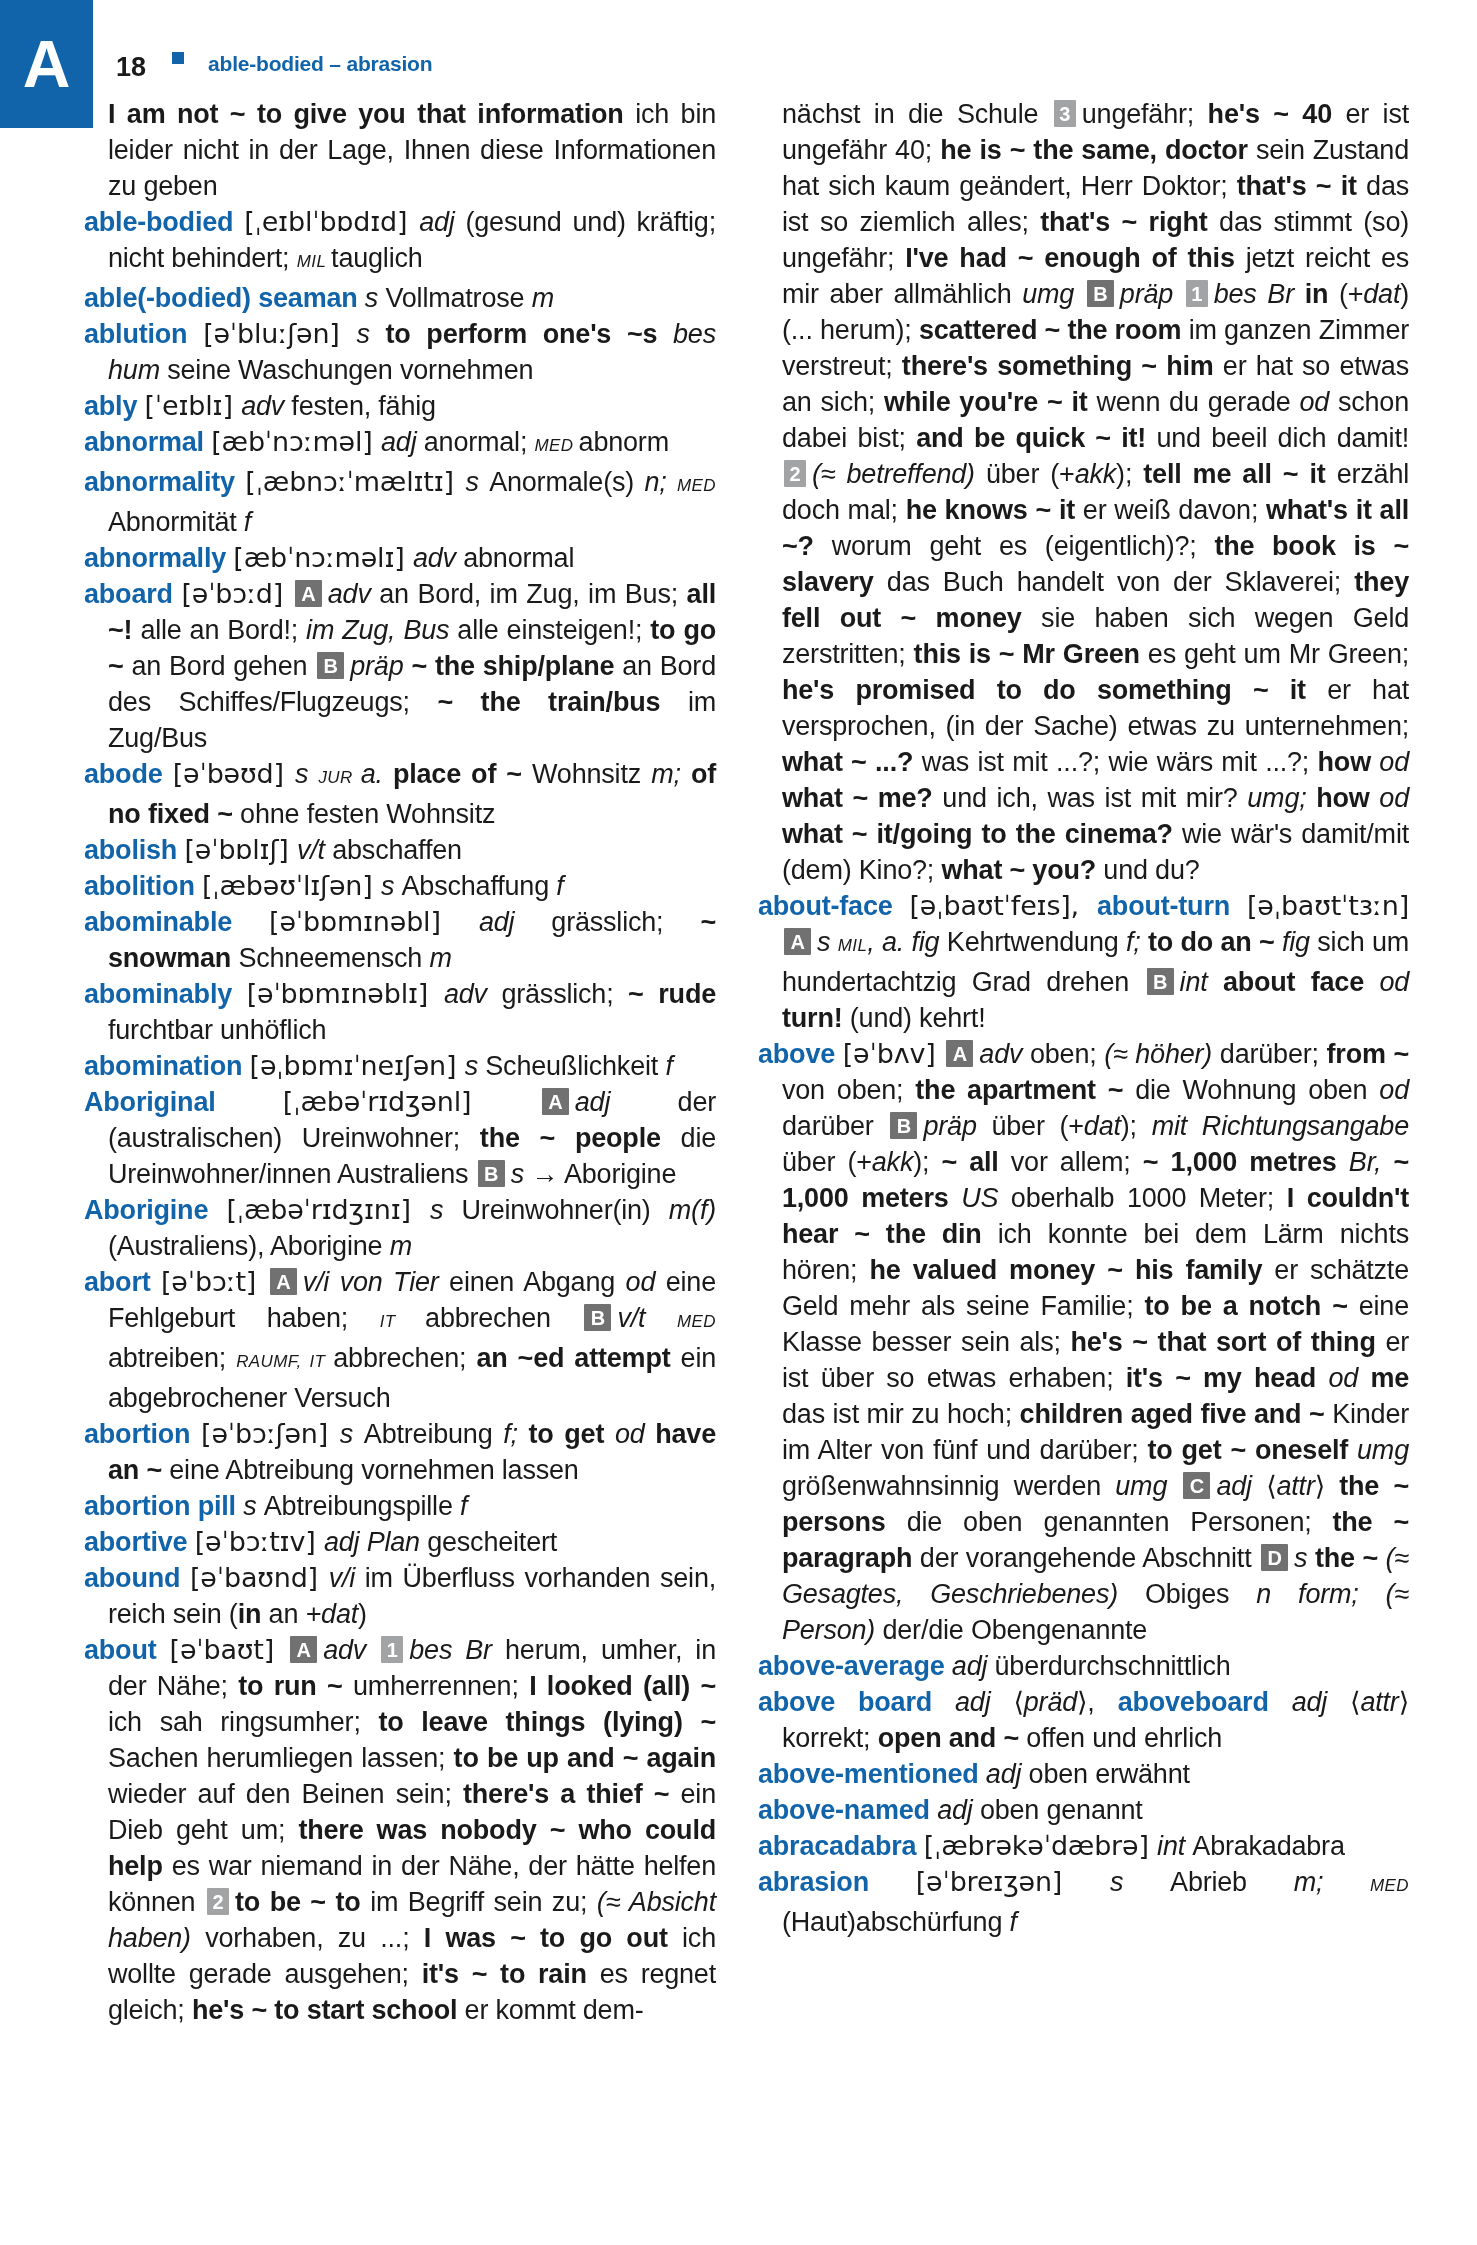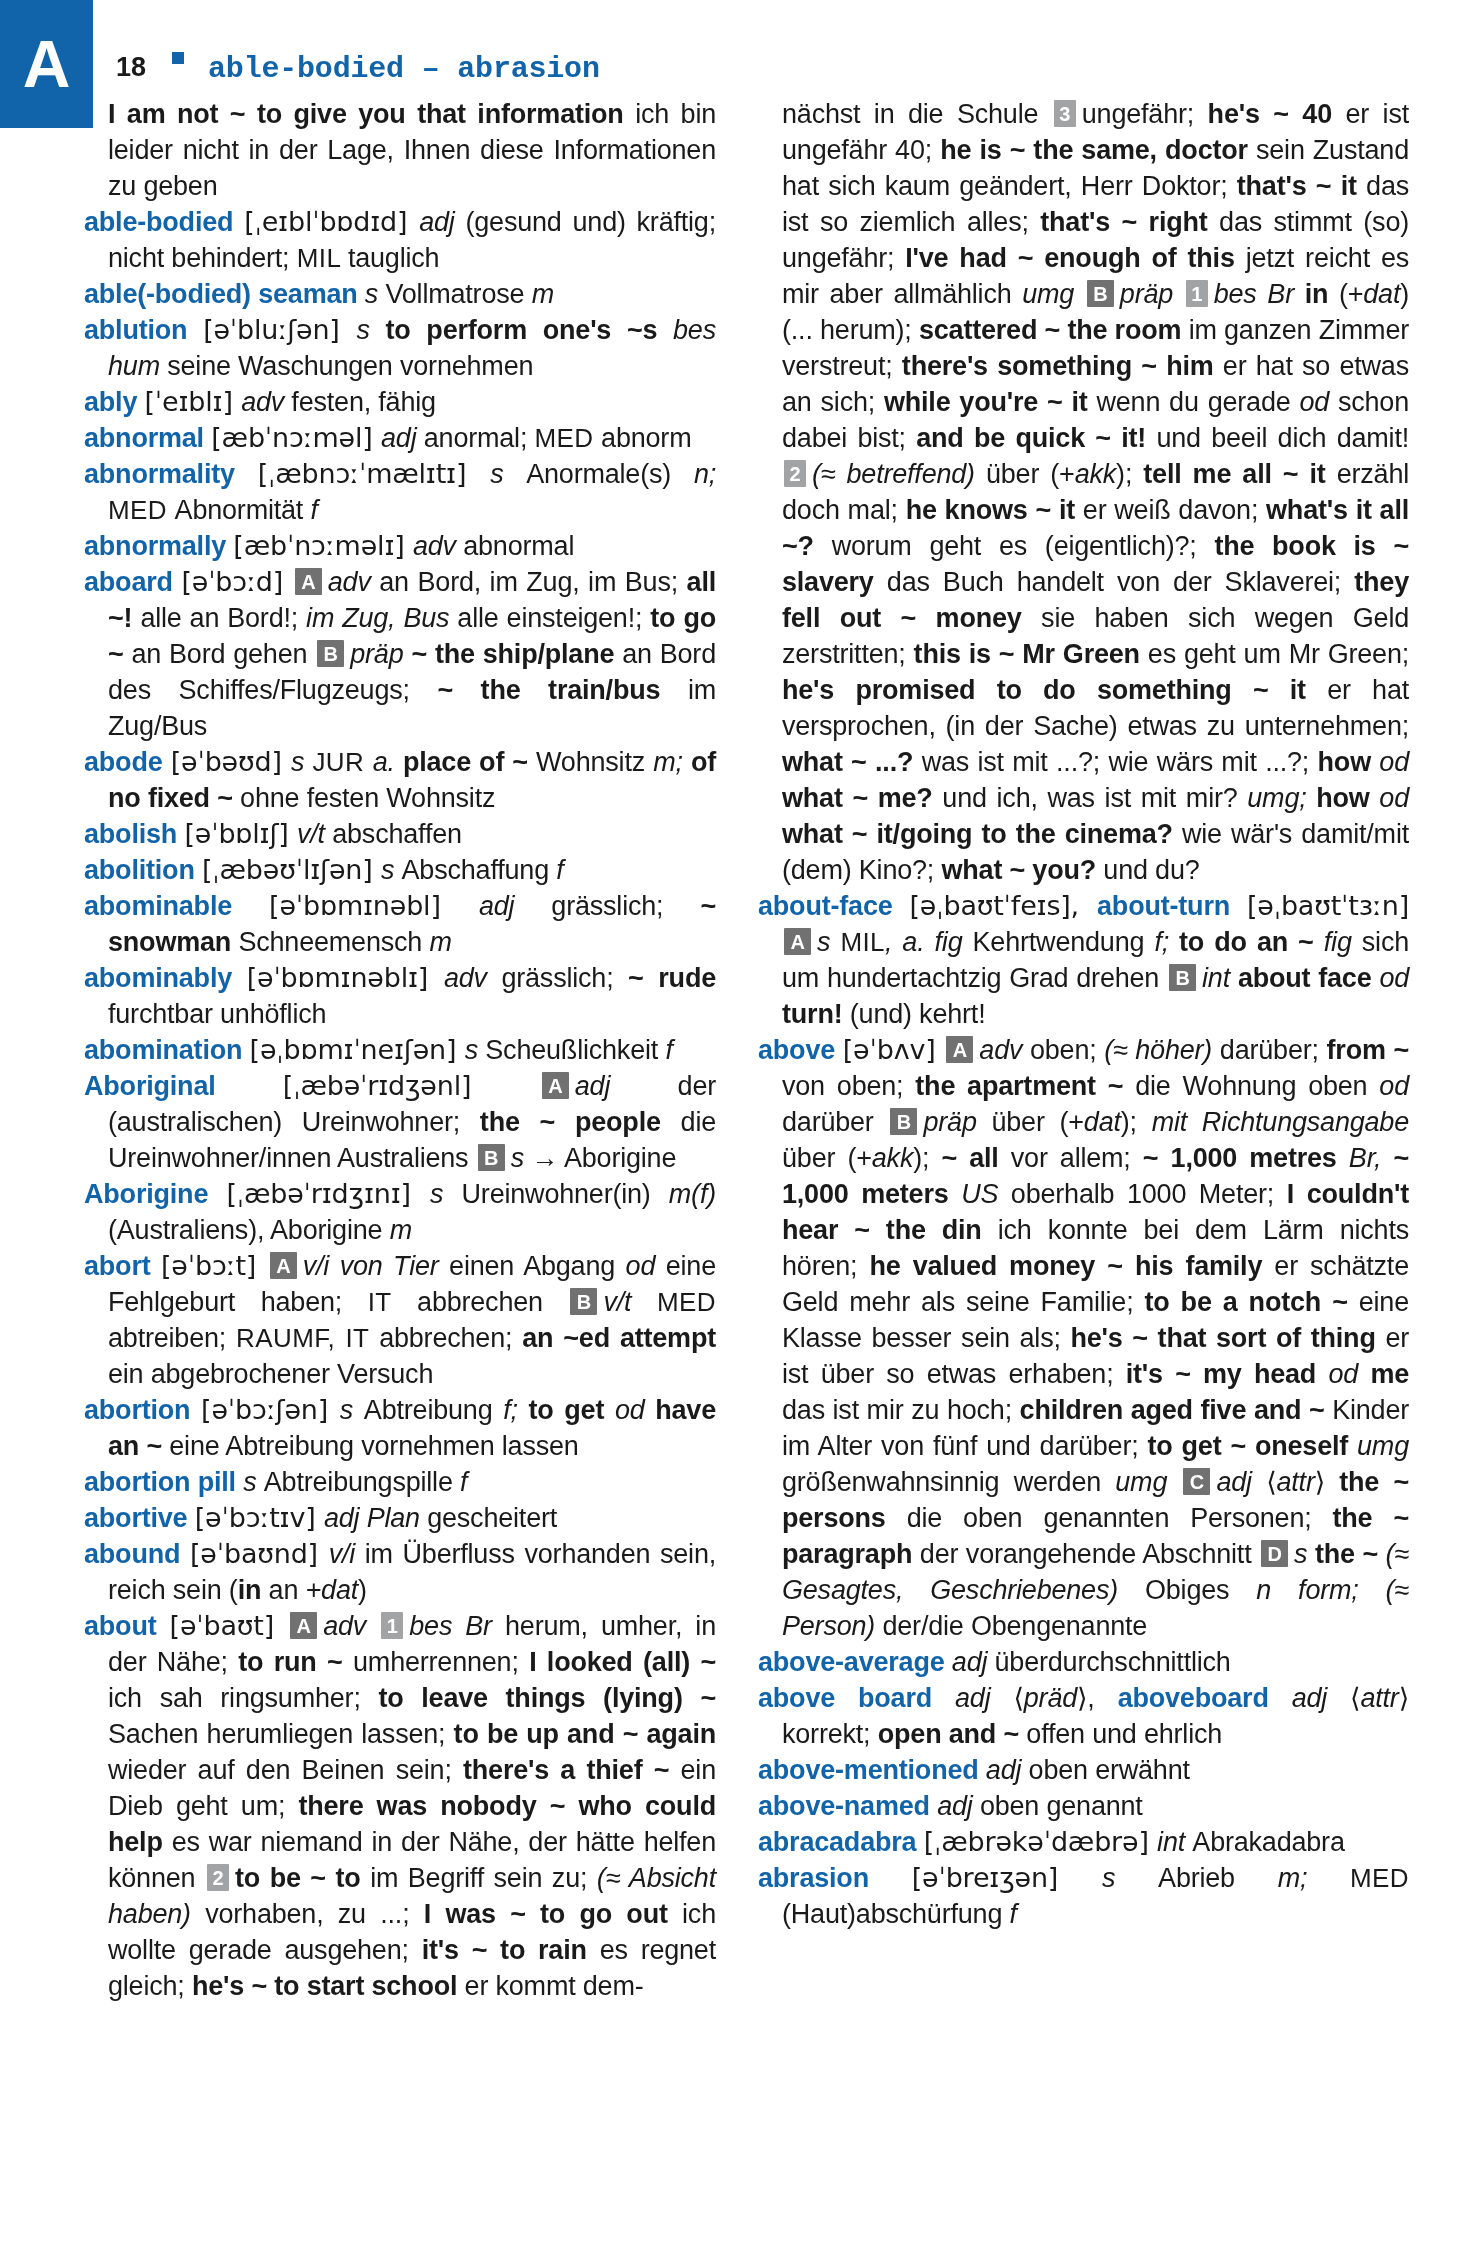--- a/index.html
+++ b/index.html
@@ -26,35 +26,35 @@
   }
   .header{
     position:absolute;left:116px;top:52px;
     display:flex;align-items:flex-start;
   }
   .page-number{font-size:27px;font-weight:700;color:var(--ink);}
   .header-bullet{
     width:12px;height:12px;background:var(--accent);
     margin:0 24px 0 26px;flex:0 0 auto;
   }
-  .header-range{font-size:30px;font-weight:700;color:var(--accent);letter-spacing:-0.2px;font-family:Liberation Mono, monospace;}
+  .header-range{font-size:21px;font-weight:700;color:var(--accent);letter-spacing:-0.2px;}
   .col{
     position:absolute;top:96px;
     font-size:27px;line-height:36px;letter-spacing:-0.2px;
     text-align:justify;
   }
   .col-left{left:84px;width:632px;}
   .col-right{left:746px;width:651px;margin-left:12px;}
   p.entry{margin:0;padding-left:24px;text-indent:-24px;}
   p.entry.cont{text-indent:0;}
   .hw{color:var(--accent);font-weight:700;}
   .b{font-weight:700;}
   .i{font-style:italic;}
   .ph{font-family:"DejaVu Sans",sans-serif;font-size:27px;}
-  .sc{font-size:26px;letter-spacing:0.4px;}
+  .sc{font-size:17px;letter-spacing:0.4px;font-style:italic;}
   .bx,.nx{
     display:inline-block;color:#fff;font-weight:700;font-style:normal;
     height:27px;line-height:28px;text-align:center;
     font-size:20px;border-radius:1px;
     margin:0 6px 0 2px;vertical-align:2px;text-indent:0;
   }
   .bx{background:var(--marker-dark);width:27px;}
   .nx{background:var(--marker-light);width:22px;}
 </style>
 </head>

